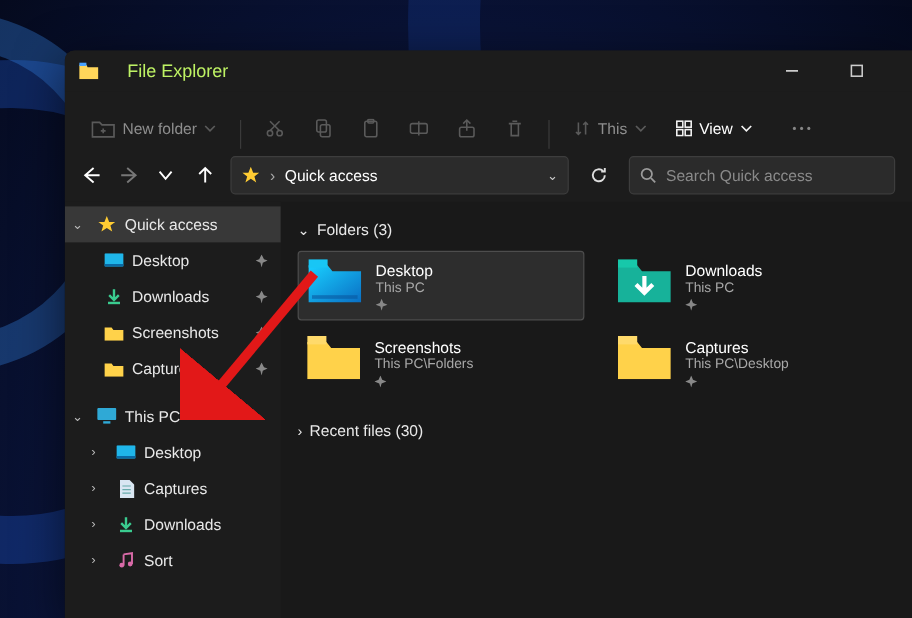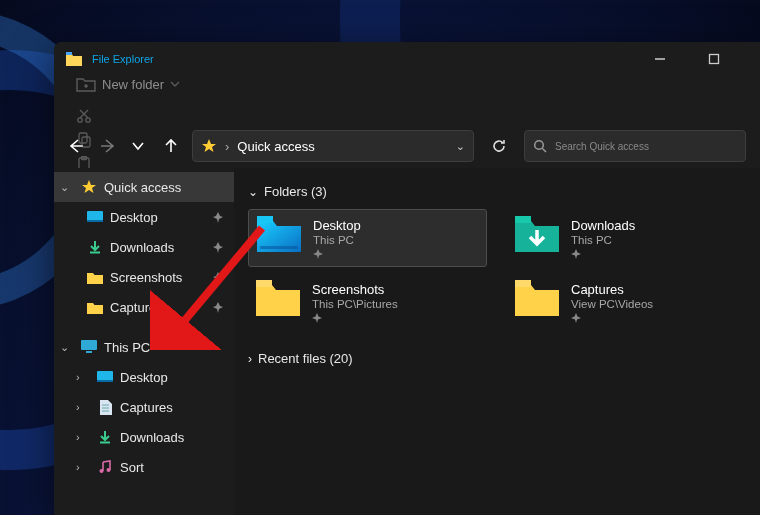--- a/index.html
+++ b/index.html
@@ -36,32 +36,31 @@
 
   
   .titlebar {
     height: 34px;
     display: flex;
     align-items: center;
     padding: 0 12px;
     background: #1c1c1c;
   }
   .titlebar .app-icon { margin-right: 10px; }
-  .titlebar .title { font-size: 11px; color: #0ea5e9; flex: 1; }
+  .titlebar .title { font-size: 15px; color: #bef264; flex: 1; margin-left: 14px; }
   .win-controls { display: flex; gap: 14px; align-items: center; color: #ccc; }
   .win-ctrl { width: 40px; text-align: center; font-size: 12px; }
 
   
   .toolbar {
     height: 48px;
     display: flex;
-    align-items: flex-start;
+    align-items: flex-end;
     padding: 0 14px;
     gap: 8px;
-    flex-direction: column;
   }
   .tb-btn {
     height: 34px;
     padding: 0 8px;
     display: flex;
     align-items: center;
     gap: 6px;
     border-radius: 4px;
     color: #8e8e8e;
   }
@@ -101,21 +100,21 @@
     border: 1px solid #3d3d3d;
     border-radius: 4px;
     display: flex;
     align-items: center;
     padding: 0 8px;
     gap: 8px;
     color: #9a9a9a;
   }
   .search input {
     background: transparent; border: none; outline: none;
-    color: #f0abfc; font-size: 10px; flex: 1;
+    color: #f0abfc; font-size: 13px; flex: 1;
   }
   .search input::placeholder { color: #8a8a8a; }
 
   
   .body {
     flex: 1;
     display: flex;
     overflow: hidden;
   }
   .sidebar {
@@ -281,20 +280,32 @@
         </svg>
       </div>
     <div class="tb-sep"></div>
     <div class="tb-btn">
       <svg width="14" height="14" viewBox="0 0 14 14">
           <path d="M4 2 L4 12 M2 10 L4 12 L6 10 M10 12 L10 2 M8 4 L10 2 L12 4" fill="none" stroke="#8e8e8e" stroke-width="1.3"></path>
         </svg>
       <span class="tb-text">This</span>
       <svg width="10" height="10" viewBox="0 0 10 10">
           <path d="M1 3 L5 7 L9 3" fill="none" stroke="#8e8e8e" stroke-width="1.4"></path>
+        </svg>
+    </div>
+    <div class="tb-btn tb-view">
+      <svg width="14" height="14" viewBox="0 0 14 14">
+          <rect x="1" y="1" width="5" height="5" fill="none" stroke="#fff" stroke-width="1.3"></rect>
+          <rect x="8" y="1" width="5" height="5" fill="none" stroke="#fff" stroke-width="1.3"></rect>
+          <rect x="1" y="8" width="5" height="5" fill="none" stroke="#fff" stroke-width="1.3"></rect>
+          <rect x="8" y="8" width="5" height="5" fill="none" stroke="#fff" stroke-width="1.3"></rect>
+        </svg>
+      <span class="tb-text" style="color:#fff">View</span>
+      <svg width="10" height="10" viewBox="0 0 10 10">
+          <path d="M1 3 L5 7 L9 3" fill="none" stroke="#fff" stroke-width="1.4"></path>
         </svg>
     </div>
     <div class="tb-btn" style="margin-left:8px">
         <svg width="18" height="14" viewBox="0 0 18 14">
           <circle cx="3" cy="7" r="1.3" fill="#ddd"></circle>
           <circle cx="9" cy="7" r="1.3" fill="#ddd"></circle>
           <circle cx="15" cy="7" r="1.3" fill="#ddd"></circle>
         </svg>
       </div>
   </div>
@@ -520,50 +531,50 @@
         </div>
         <div class="folder-card">
           <span class="big-icon">
             <svg width="44" height="36" viewBox="0 0 44 36">
                 <path d="M0 5 L16 5 L20 10 L44 10 L44 36 L0 36 Z" fill="#ffd24a"></path>
                 <rect x="0" y="0" width="16" height="7" fill="#ffda6b"></rect>
               </svg>
           </span>
           <div class="meta">
             <span class="name">Screenshots</span>
-            <span class="sub">This PC\Pictures</span>
+            <span class="sub">This PC\Folders</span>
             <span class="pin-small">
                 <svg width="10" height="10" viewBox="0 0 10 10">
                   <path d="M5 0 L6.5 3.5 L10 5 L6 6.5 L5 10 L4 6.5 L0 5 L3.5 3.5 Z" fill="#888"></path>
                 </svg>
               </span>
           </div>
         </div>
         <div class="folder-card">
           <span class="big-icon">
             <svg width="44" height="36" viewBox="0 0 44 36">
                 <path d="M0 5 L16 5 L20 10 L44 10 L44 36 L0 36 Z" fill="#ffd24a"></path>
                 <rect x="0" y="0" width="16" height="7" fill="#ffda6b"></rect>
               </svg>
           </span>
           <div class="meta">
             <span class="name">Captures</span>
-            <span class="sub">View PC\Videos</span>
+            <span class="sub">This PC\Desktop</span>
             <span class="pin-small">
                 <svg width="10" height="10" viewBox="0 0 10 10">
                   <path d="M5 0 L6.5 3.5 L10 5 L6 6.5 L5 10 L4 6.5 L0 5 L3.5 3.5 Z" fill="#888"></path>
                 </svg>
               </span>
           </div>
         </div>
       </div>
 
       <div class="section-header">
         <span style="font-size:12px">›</span>
-        <span>Recent files (20)</span>
+        <span>Recent files (30)</span>
       </div>
     </div>
   </div>
 </div>
 
 <svg class="arrow-note" viewBox="0 0 120 130">
   <defs>
     <marker id="ah" markerWidth="12" markerHeight="12" refX="3" refY="6" orient="auto">
       <path d="M0 0 L12 6 L0 12 Z" fill="#e21818"></path>
     </marker>

